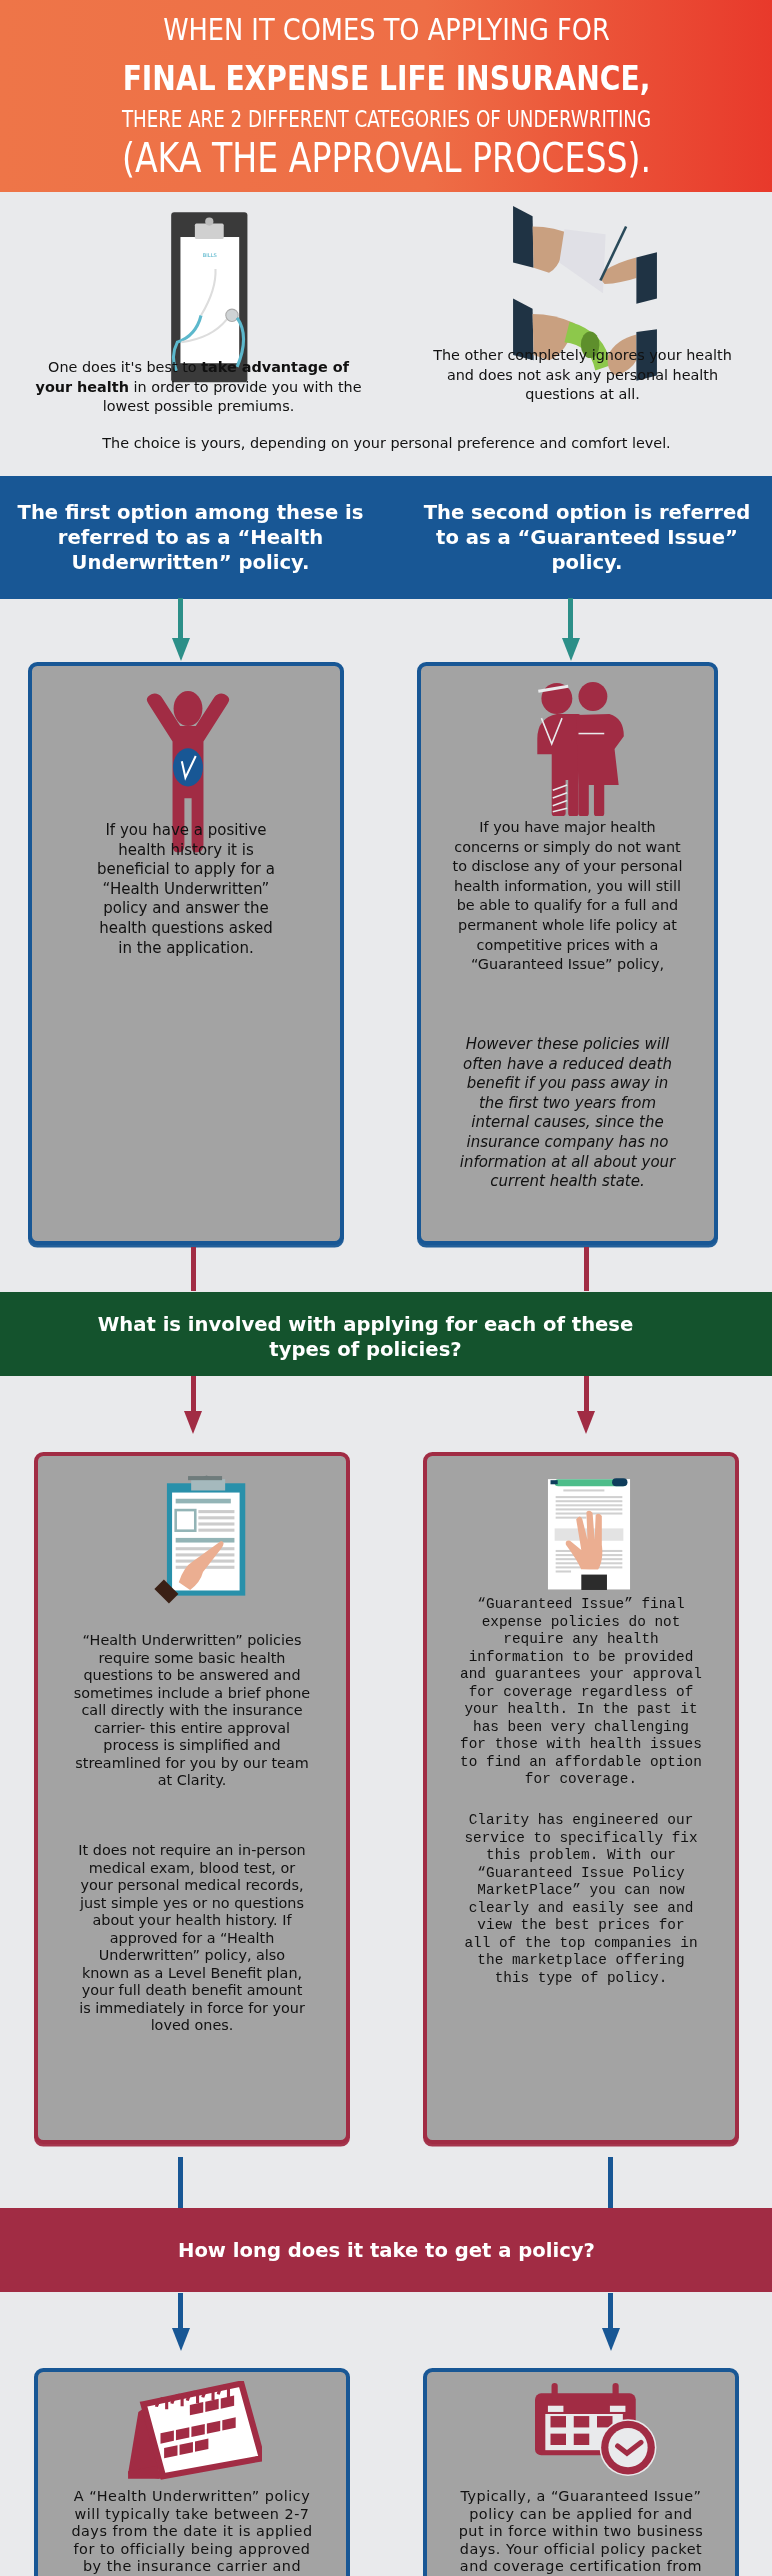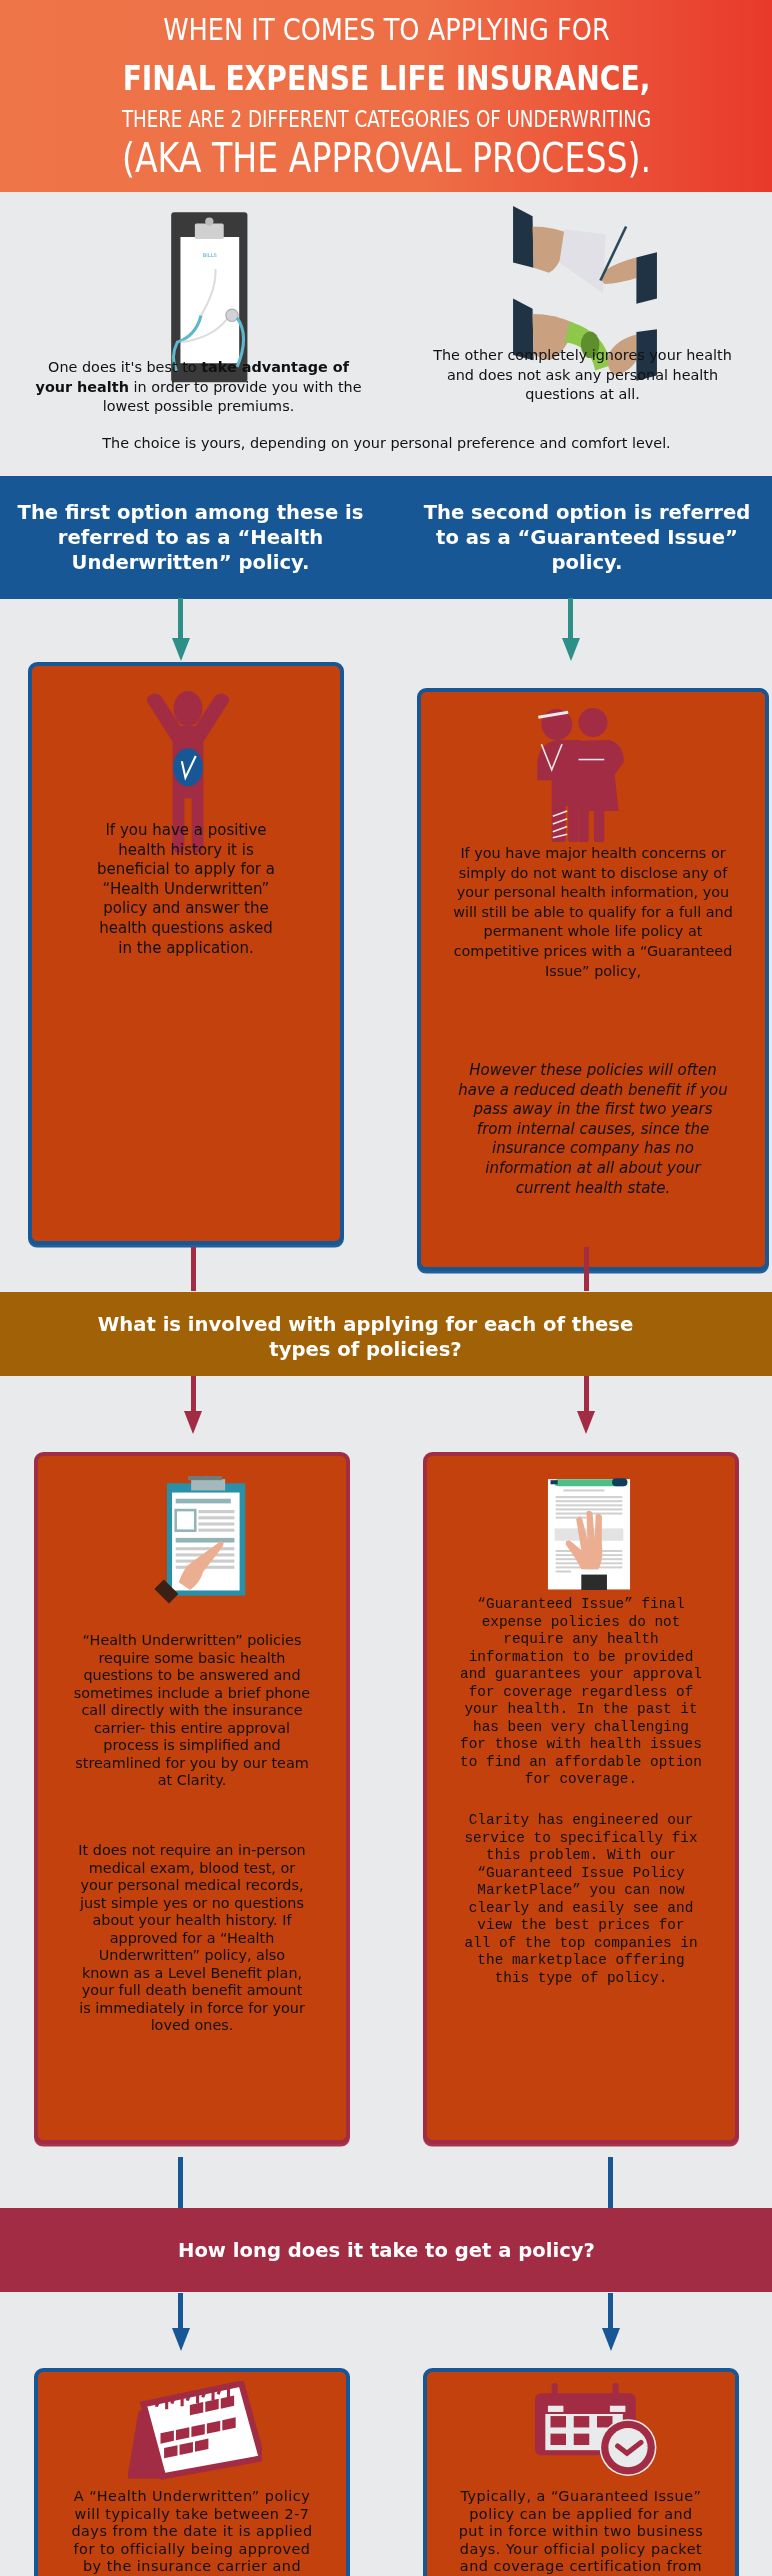--- a/index.html
+++ b/index.html
@@ -20,29 +20,29 @@
   .header .l1 { position:absolute; left:0; right:0; top:11.3px; font-size:31px; letter-spacing:0px; transform: scaleX(0.92); }
   .header .l2 { position:absolute; left:0; right:0; top:58px; font-size:34px; font-weight:bold; transform: scaleX(0.92); }
   .header .l3 { position:absolute; left:0; right:0; top:106px; font-size:23px; transform: scaleX(0.88); }
   .header .l4 { position:absolute; left:0; right:0; top:134px; font-size:41px; transform: scaleX(0.9); }
 
   .intro-text { font-size: 14.4px; line-height: 19.6px; text-align: center; color:#111; }
   .intro-text b { font-weight: bold; }
 
   .band { left:0; width:773px; color:#fff; font-weight:bold; text-align:center; }
   .band-blue { top:476px; height:123px; background:#185795; }
-  .band-teal { top:1292px; height:84px; background:#a16207; }
+  .band-teal { top:1292px; height:84px; background:#14532d; }
   .band-red { top:2208px; height:84px; background:#A12C44; }
   .band-title { font-size:19.6px; line-height:25px; }
 
   .vline { width:5.2px; }
   .arrowhead { width:0; height:0; border-left:9.3px solid transparent; border-right:9.3px solid transparent; }
 
   .card {
-    border-radius: 9.3px; border: 4.6px solid #185795; background:#c2410c;
+    border-radius: 9.3px; border: 4.6px solid #185795; background:#a3a3a3;
     box-shadow: 0 2.6px 0 0 rgba(24,87,149,0.95);
   }
   .card.red { border-color:#A12C44; box-shadow: 0 2.6px 0 0 rgba(161,44,68,0.95); }
   .card-text { position:absolute; left:0; right:0; text-align:center; font-size:15px; line-height:19.6px; color:#111; }
   .card-text.tight { line-height:17.5px; font-size:14.4px; }
   .icon { position:absolute; }
 </style>
 </head>
 <body>
 
@@ -108,21 +108,21 @@
         <ellipse cx="85" cy="36" rx="28" ry="34"></ellipse>
         <path d="M8 26 Q0 15 14 8 Q26 4 34 14 L70 70 L100 70 L136 14 Q144 4 156 8 Q170 15 162 26 L115 100 L115 300 Q115 315 100 315 Q92 315 92 300 L92 210 L78 210 L78 300 Q78 315 66 315 Q55 315 55 300 L55 100 Z"></path>
       </g>
       <ellipse cx="85" cy="150" rx="29" ry="37" fill="#185795"></ellipse>
       <path d="M73 138 L80 170 L100 128" stroke="#fff" stroke-width="4" fill="none"></path>
     </svg>
   </div>
   <div class="card-text" style="top:155px; padding:0 62px;">If you have a positive health history it is beneficial to apply for a “Health Underwritten” policy and answer the health questions asked in the application.</div>
 </div>
 
-<div class="abs card" style="left:417px; top:688px; width:352px; height:583px;">
+<div class="abs card" style="left:417px; top:662px; width:301px; height:583px;">
   <div class="icon" style="left:106px; top:15.5px;">
     <svg width="103" height="134" viewBox="0 0 200 260">
       <g fill="#A12C44">
         <circle cx="58" cy="32" r="30"></circle>
         <circle cx="128" cy="28" r="28"></circle>
         <path d="M20 110 Q20 70 58 62 L100 62 Q118 70 150 100 L150 118 L110 118 L100 90 L100 255 Q100 262 90 262 Q80 262 80 255 L80 190 L75 190 L75 255 Q75 262 60 262 Q48 262 48 255 L48 140 L20 140 Z"></path>
         <path d="M95 64 L160 62 Q188 70 188 105 L170 130 L178 200 L150 200 L150 255 Q150 262 140 262 Q130 262 130 255 L130 200 L120 200 L120 255 Q120 262 110 262 Q100 262 100 255 L100 200 Z"></path>
       </g>
       <path d="M22 18 L80 8" stroke="#E9EAEC" stroke-width="6"></path>
       <path d="M28 70 L48 120 L68 70" stroke="#E9EAEC" stroke-width="3" fill="none"></path>

